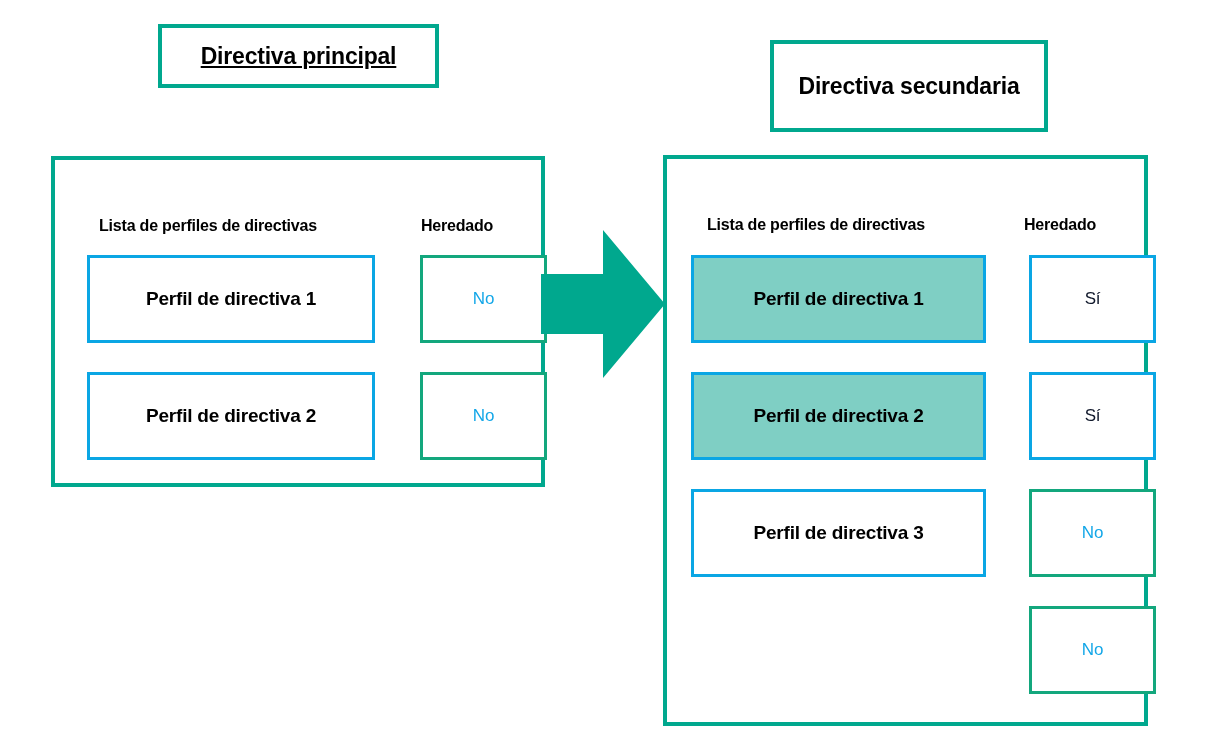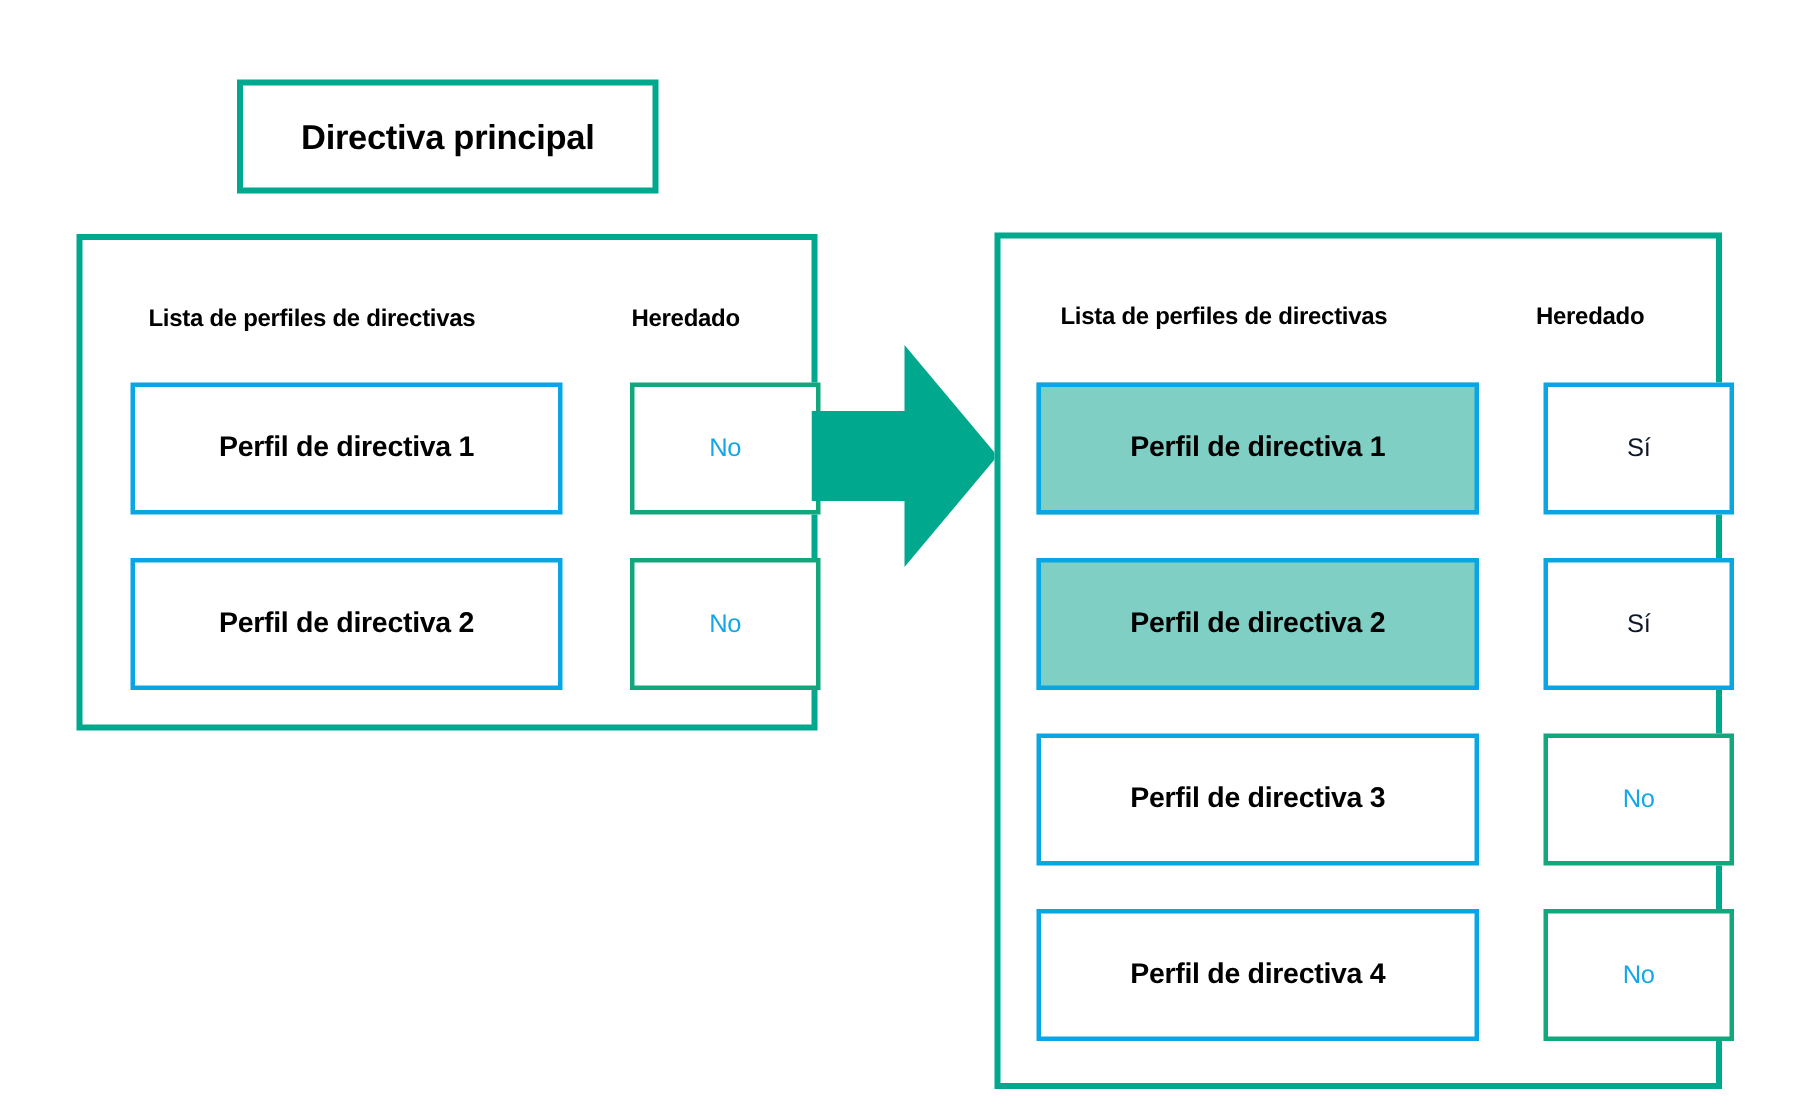--- a/index.html
+++ b/index.html
@@ -33,38 +33,38 @@
     justify-content: center;
   }
   .title-box .title-text {
     font-size: 23px;
     font-weight: bold;
     color: #000000;
     letter-spacing: -0.2px;
     white-space: nowrap;
   }
 
-  #title-primary   { left: 158px; top: 53px;  width: 281px; height: 76px; }
+  #title-primary   { left: 158px; top: 24px;  width: 281px; height: 64px; text-decoration: underline; }
   #title-secondary { left: 770px; top: 40px;  width: 278px; height: 92px; }
 
   
   .panel {
     position: absolute;
     box-sizing: border-box;
     border: 4px solid #00a88e;
     background: #ffffff;
   }
   #panel-primary   { left: 51px;  top: 156px; width: 494px; height: 331px; }
   #panel-secondary { left: 663px; top: 155px; width: 485px; height: 571px; }
 
   
   .col-headers {
     position: absolute;
     left: 0; right: 0;
-    top: 44px;
+    top: 57px;
     height: 24px;
     text-decoration: underline;
   }
   .col-header {
     position: absolute;
     font-size: 16px;
     font-weight: bold;
     color: #000000;
     white-space: nowrap;
     letter-spacing: -0.2px;
@@ -148,20 +148,23 @@
 </style>
 </head>
 <body>
 
 <div class="stage">
 
   <div class="title-box" id="title-primary">
     <span class="title-text">Directiva principal</span>
   </div>
 
+  <div class="title-box" id="title-secondary">
+    <span class="title-text">Directiva secundaria</span>
+  </div>
 
   <div class="panel" id="panel-primary">
     <div class="col-headers">
       <span class="col-header col-header-list">Lista de perfiles de directivas</span>
       <span class="col-header col-header-inherited">Heredado</span>
     </div>
     <div class="rows-host">
         <div class="row" style="top: 95px;">
           <div class="profile-box">
             <span class="profile-label">Perfil de directiva 1</span>
@@ -211,23 +214,20 @@
         </div>
         <div class="row" style="top: 330px;">
           <div class="profile-box">
             <span class="profile-label">Perfil de directiva 3</span>
           </div>
           <div class="inherited-box border-green">
             <span class="inherited-label value-no">No</span>
           </div>
         </div>
         <div class="row" style="top: 447px;">
-          <div class="profile-box">
-            <span class="profile-label">Perfil de directiva 4</span>
-          </div>
           <div class="inherited-box border-green">
             <span class="inherited-label value-no">No</span>
           </div>
         </div>
       </div>
   </div>
 
 </div>
 
 </body></html>

